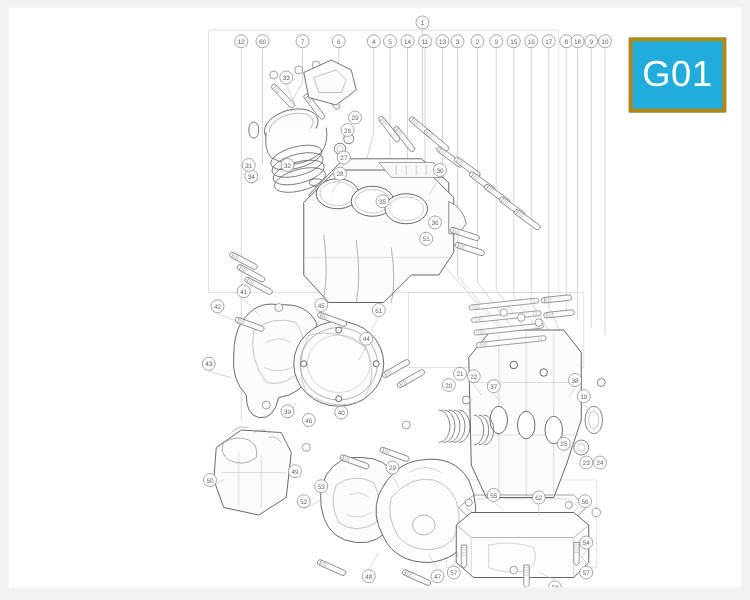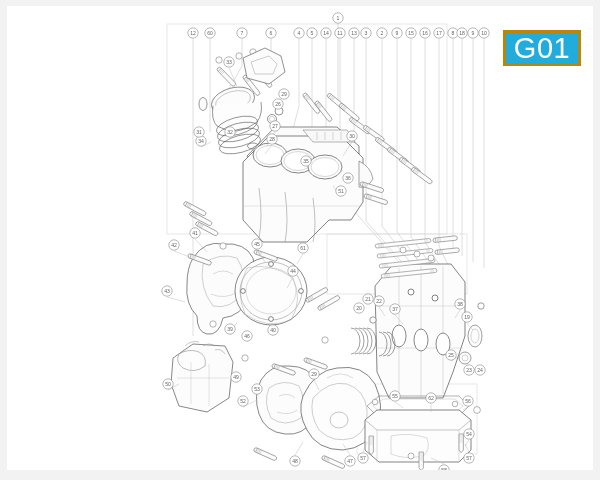--- a/index.html
+++ b/index.html
@@ -21,21 +21,21 @@
     background:#ffffff;
     box-sizing:border-box;
     overflow:hidden;
   }
   #drawing{
     position:absolute;left:0;top:0;width:586px;height:464px;
   }
   
   #badge{
     position:absolute;left:496px;top:24px;
-    width:78px;height:36px;
+    width:78px;height:60px;
     background:#22acdc;
     border:3px solid #b8860b;
     box-sizing:border-box;
     display:flex;align-items:center;justify-content:center;
     z-index:40;
   }
   #badge span{
     color:#ffffff;
     font-size:29px;
     line-height:1;

